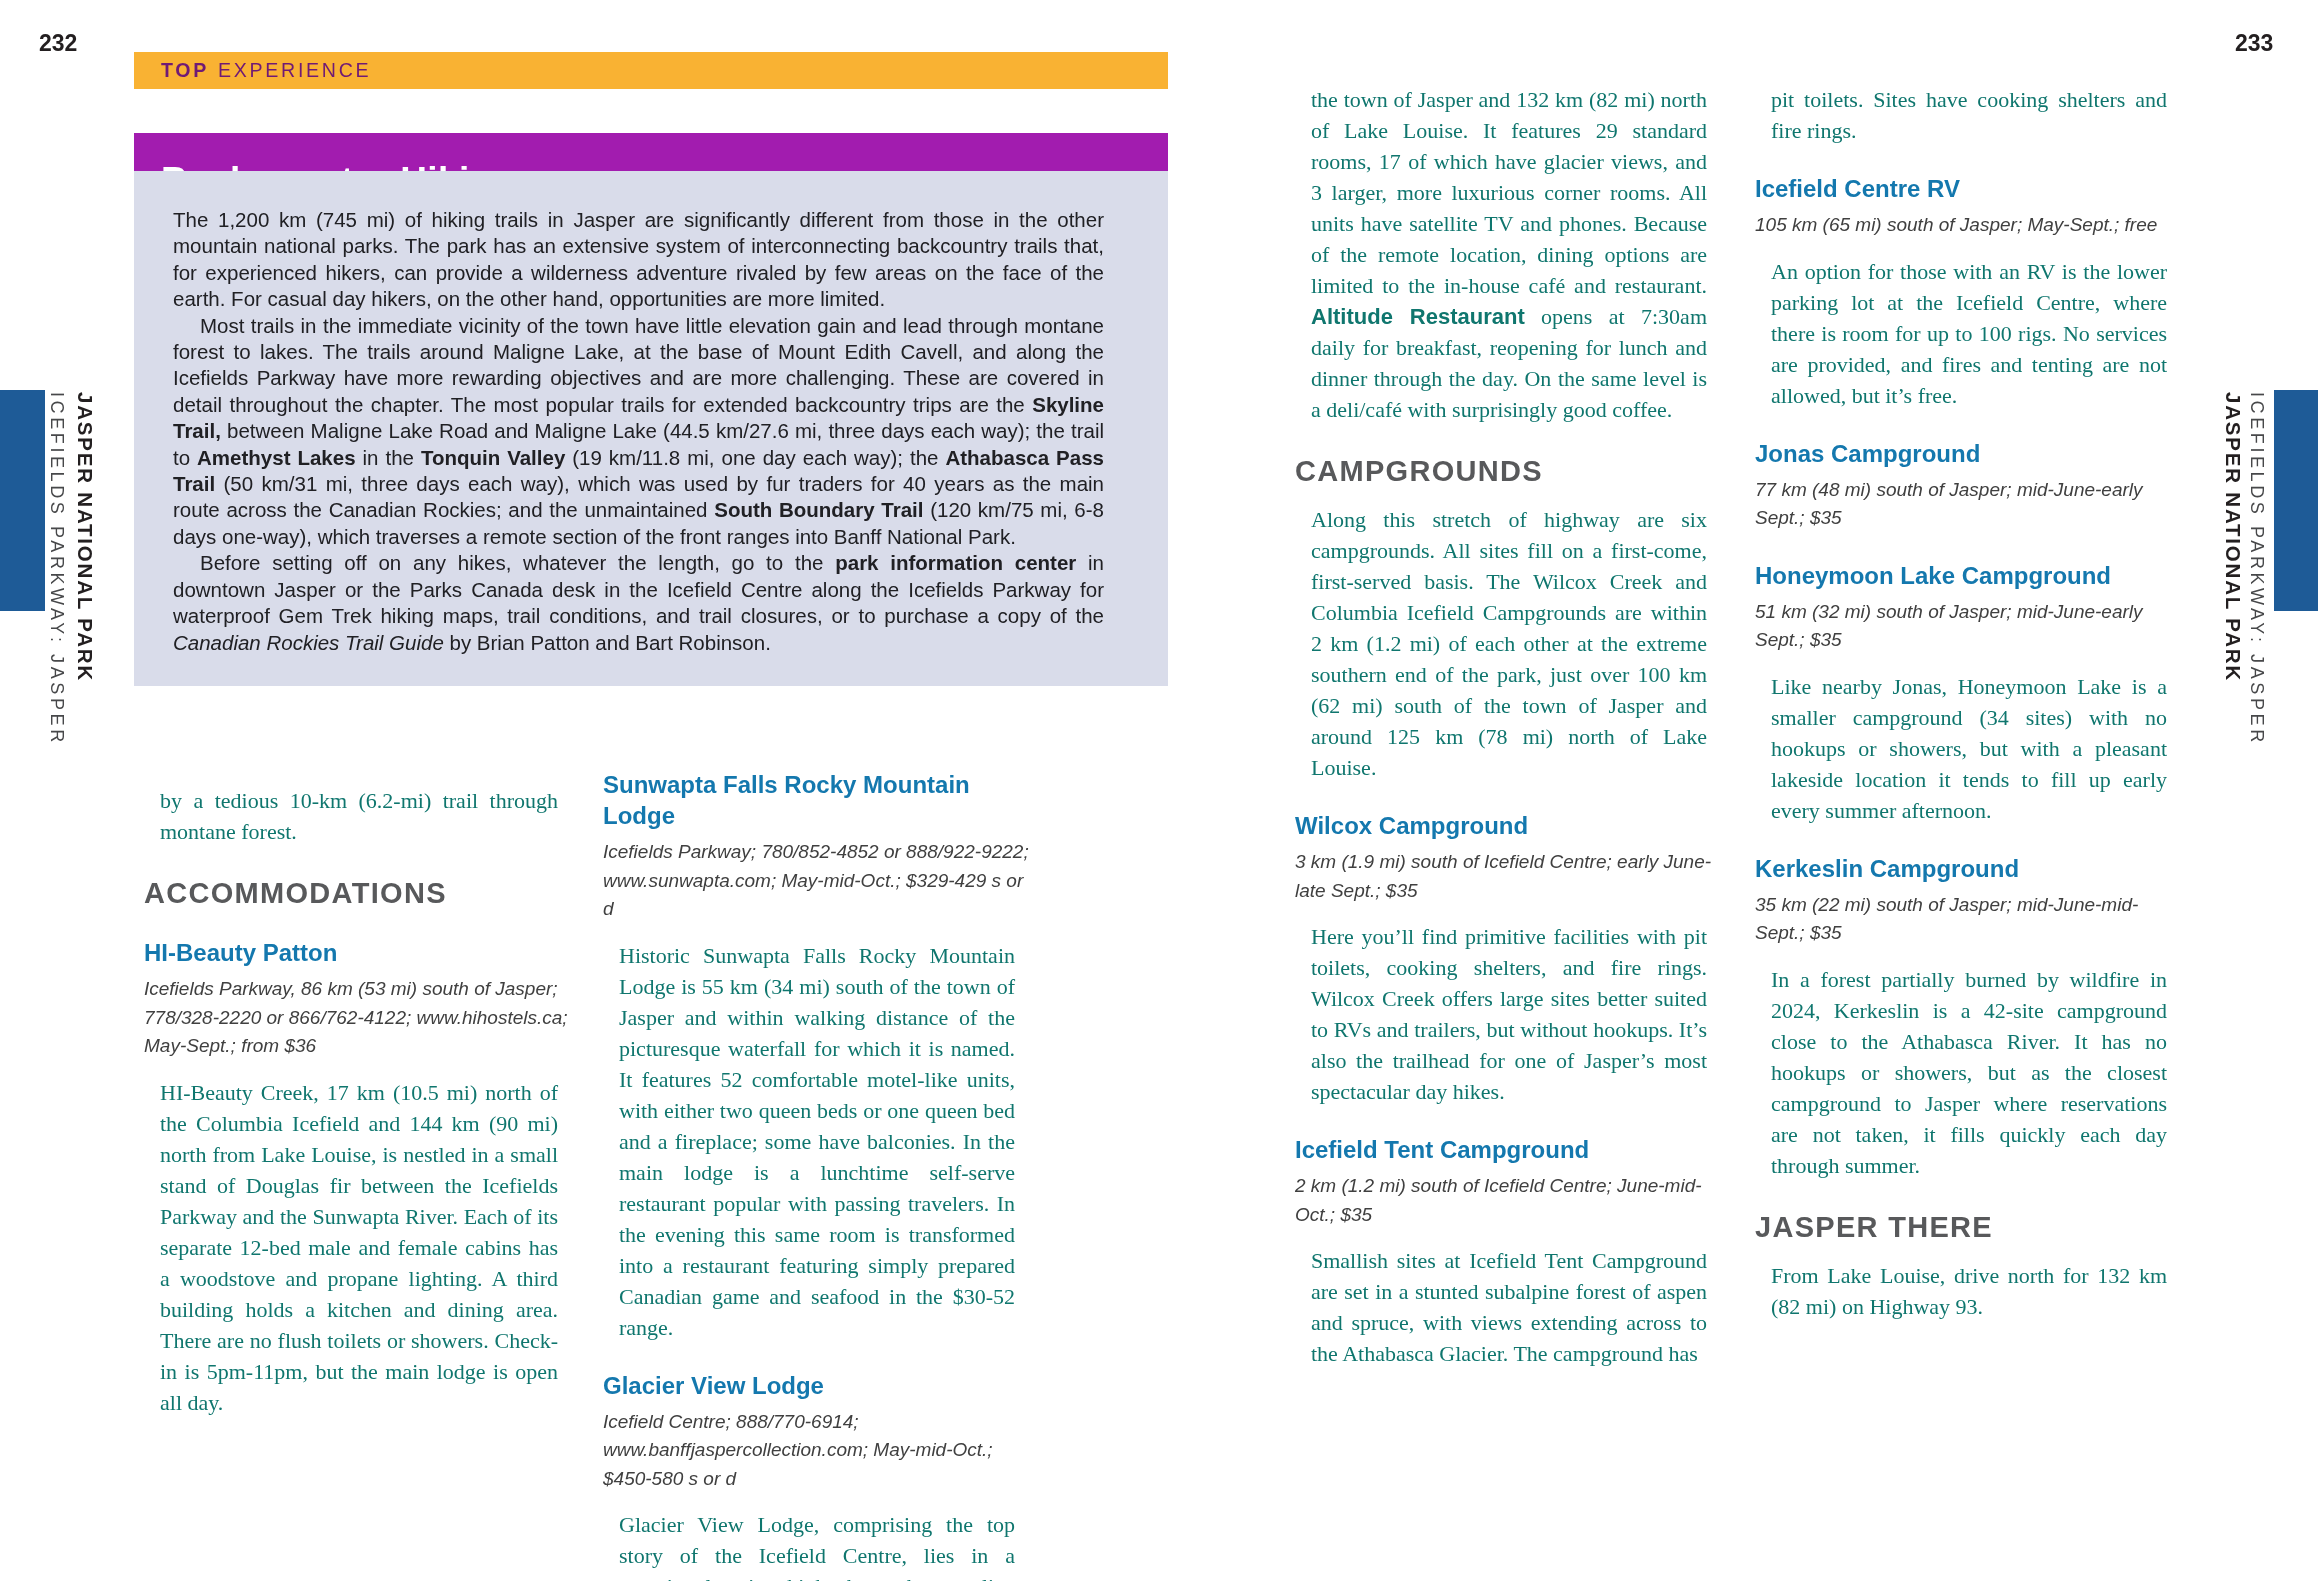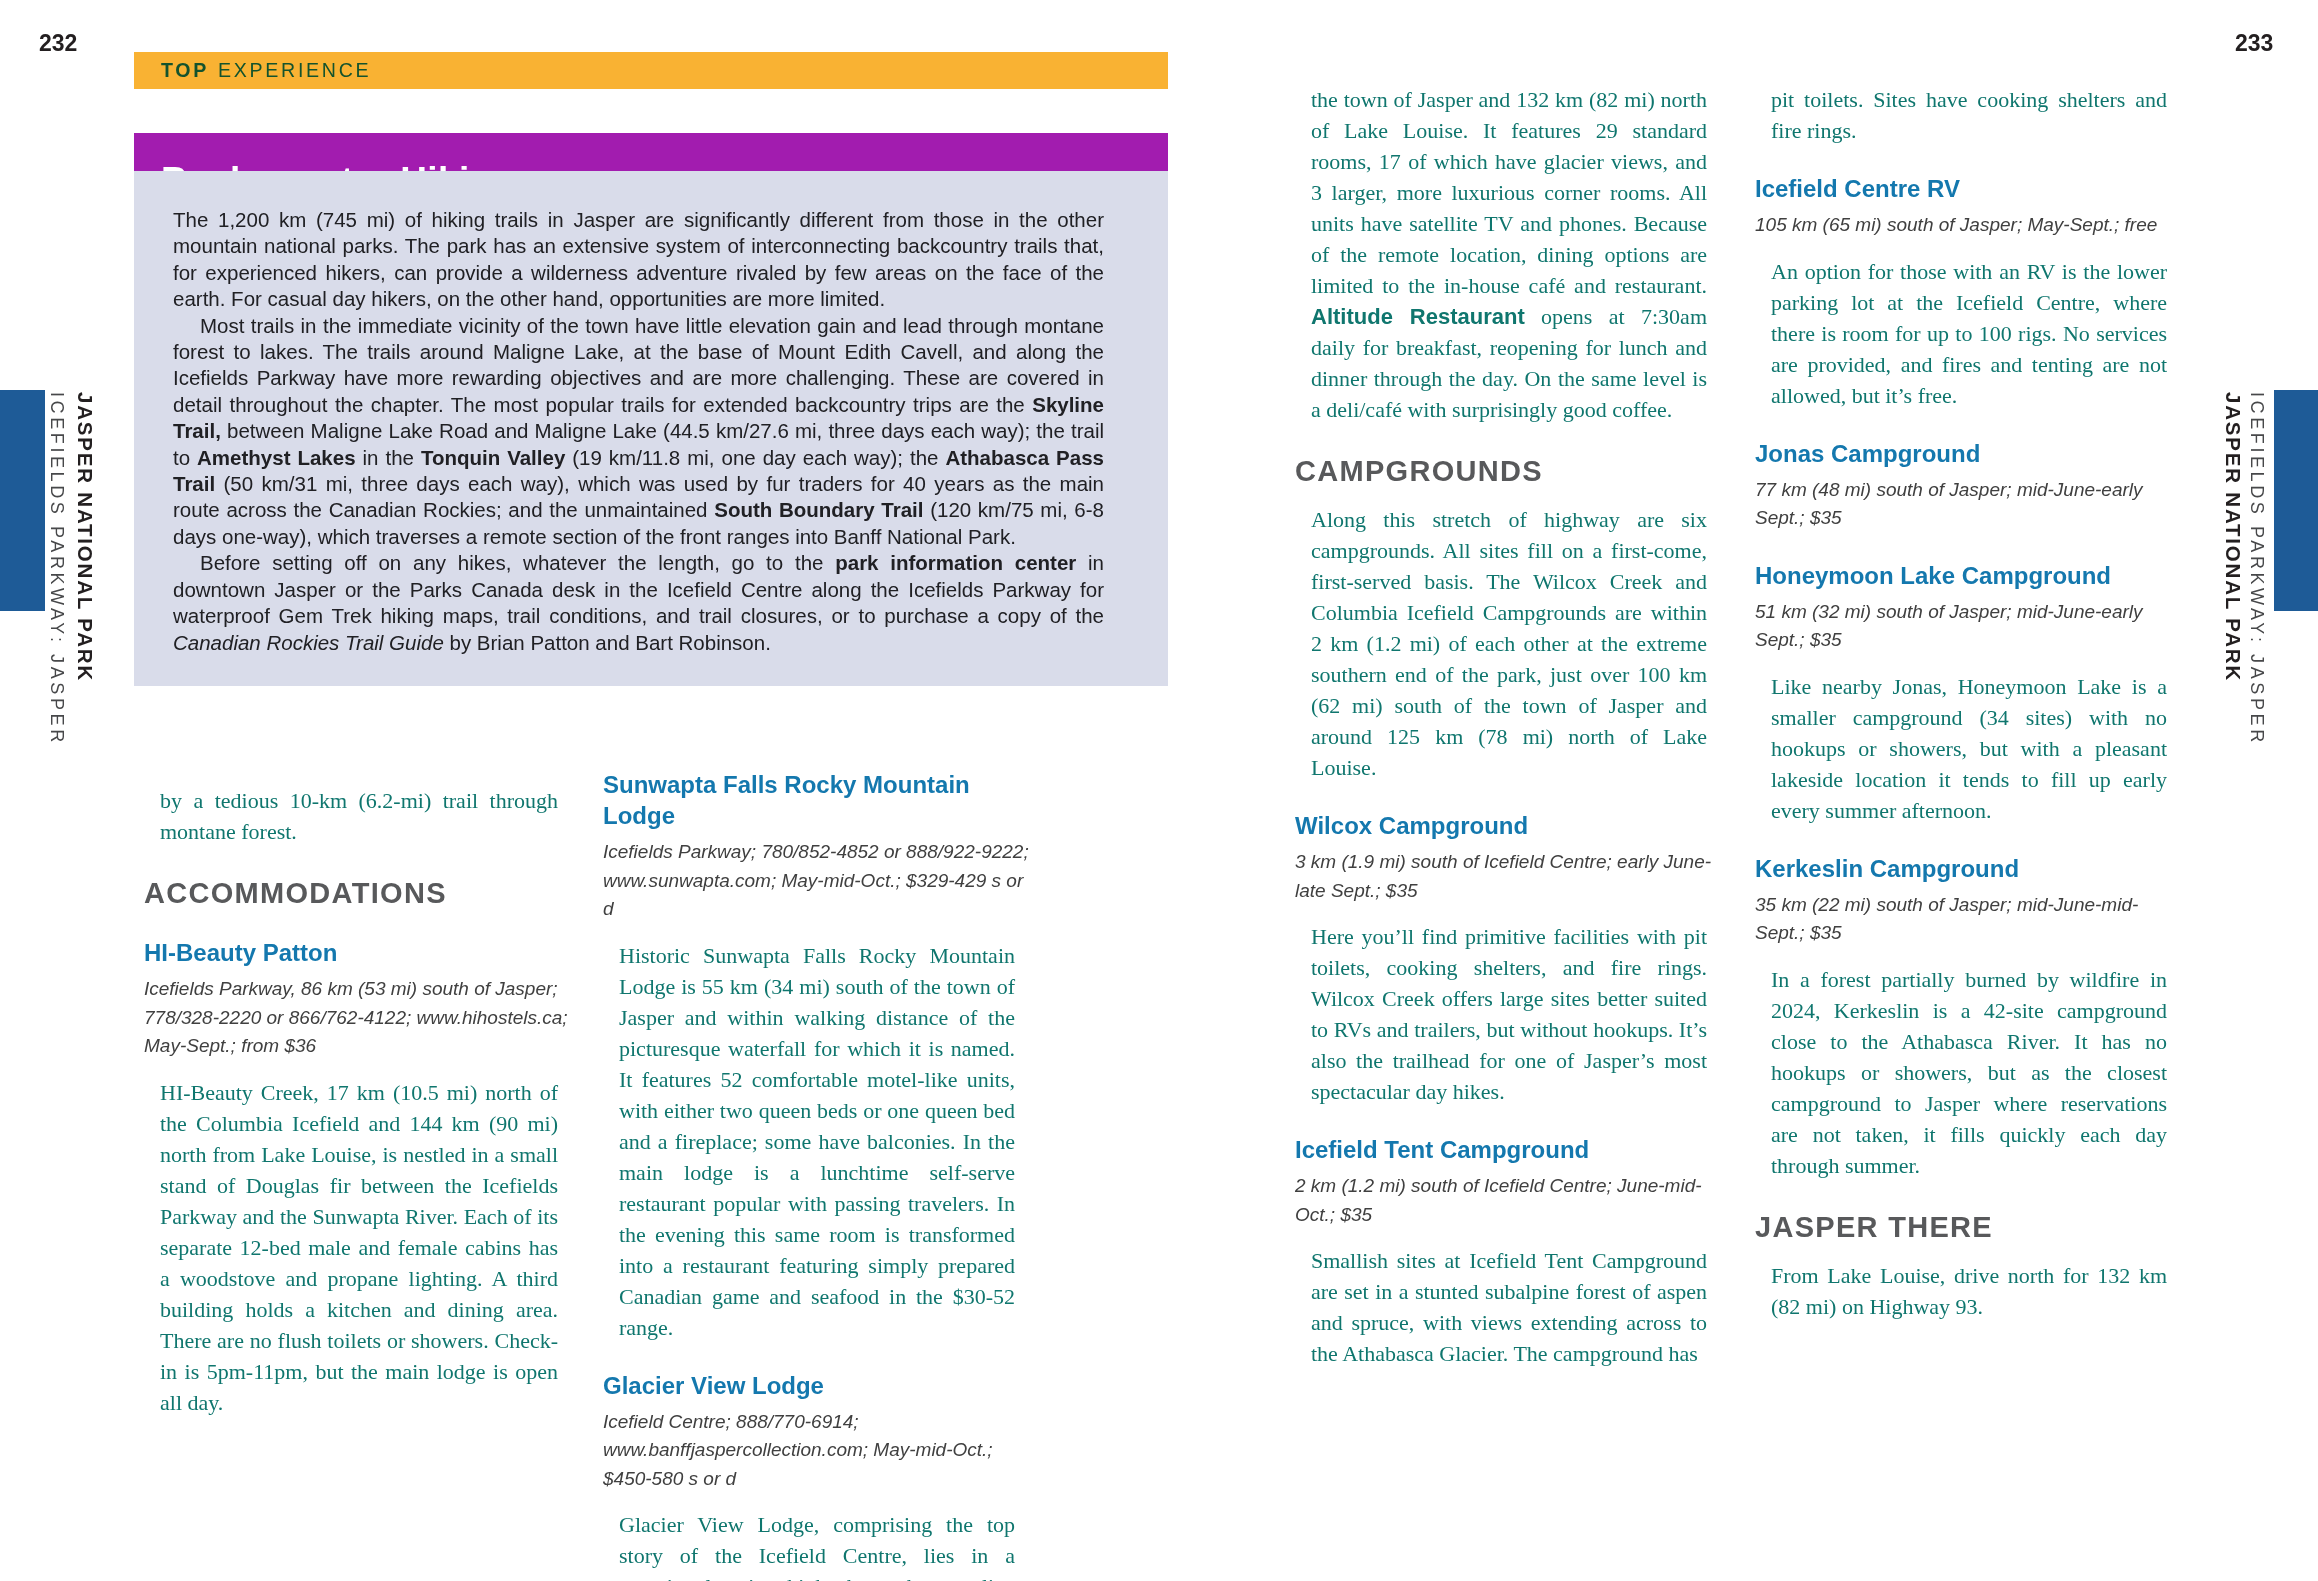--- a/index.html
+++ b/index.html
@@ -25,21 +25,21 @@
   }
   .vtext.bold{font-weight:700;font-size:20.5px;letter-spacing:1.8px;color:#231f20;}
   .vtext.gray{font-weight:400;font-size:18px;letter-spacing:3.6px;color:#47484a;}
   .vtext.l-sub{left:46px;}
   .vtext.l-main{left:73px;}
   .vtext.r-main{left:2221px;}
   .vtext.r-sub{left:2246px;}
   
   .eyebrow{
     position:absolute;left:134px;top:52px;width:1034px;height:37px;
-    background:#f9b233;color:#14532d;display:flex;align-items:center;
+    background:#f9b233;color:#701a75;display:flex;align-items:center;
     font-size:19.6px;letter-spacing:2.7px;box-sizing:border-box;padding-left:27px;
   }
   .eyebrow .b{font-weight:700;margin-right:9px;}
   .title-banner{
     position:absolute;left:134px;top:89px;width:1034px;height:96px;
     background:#a21caf;color:#ffffff;display:flex;align-items:center;
     box-sizing:border-box;padding-left:27px;
     font-weight:700;font-size:37px;letter-spacing:0.4px;margin-top:44px;
   }
   .feature-box{

